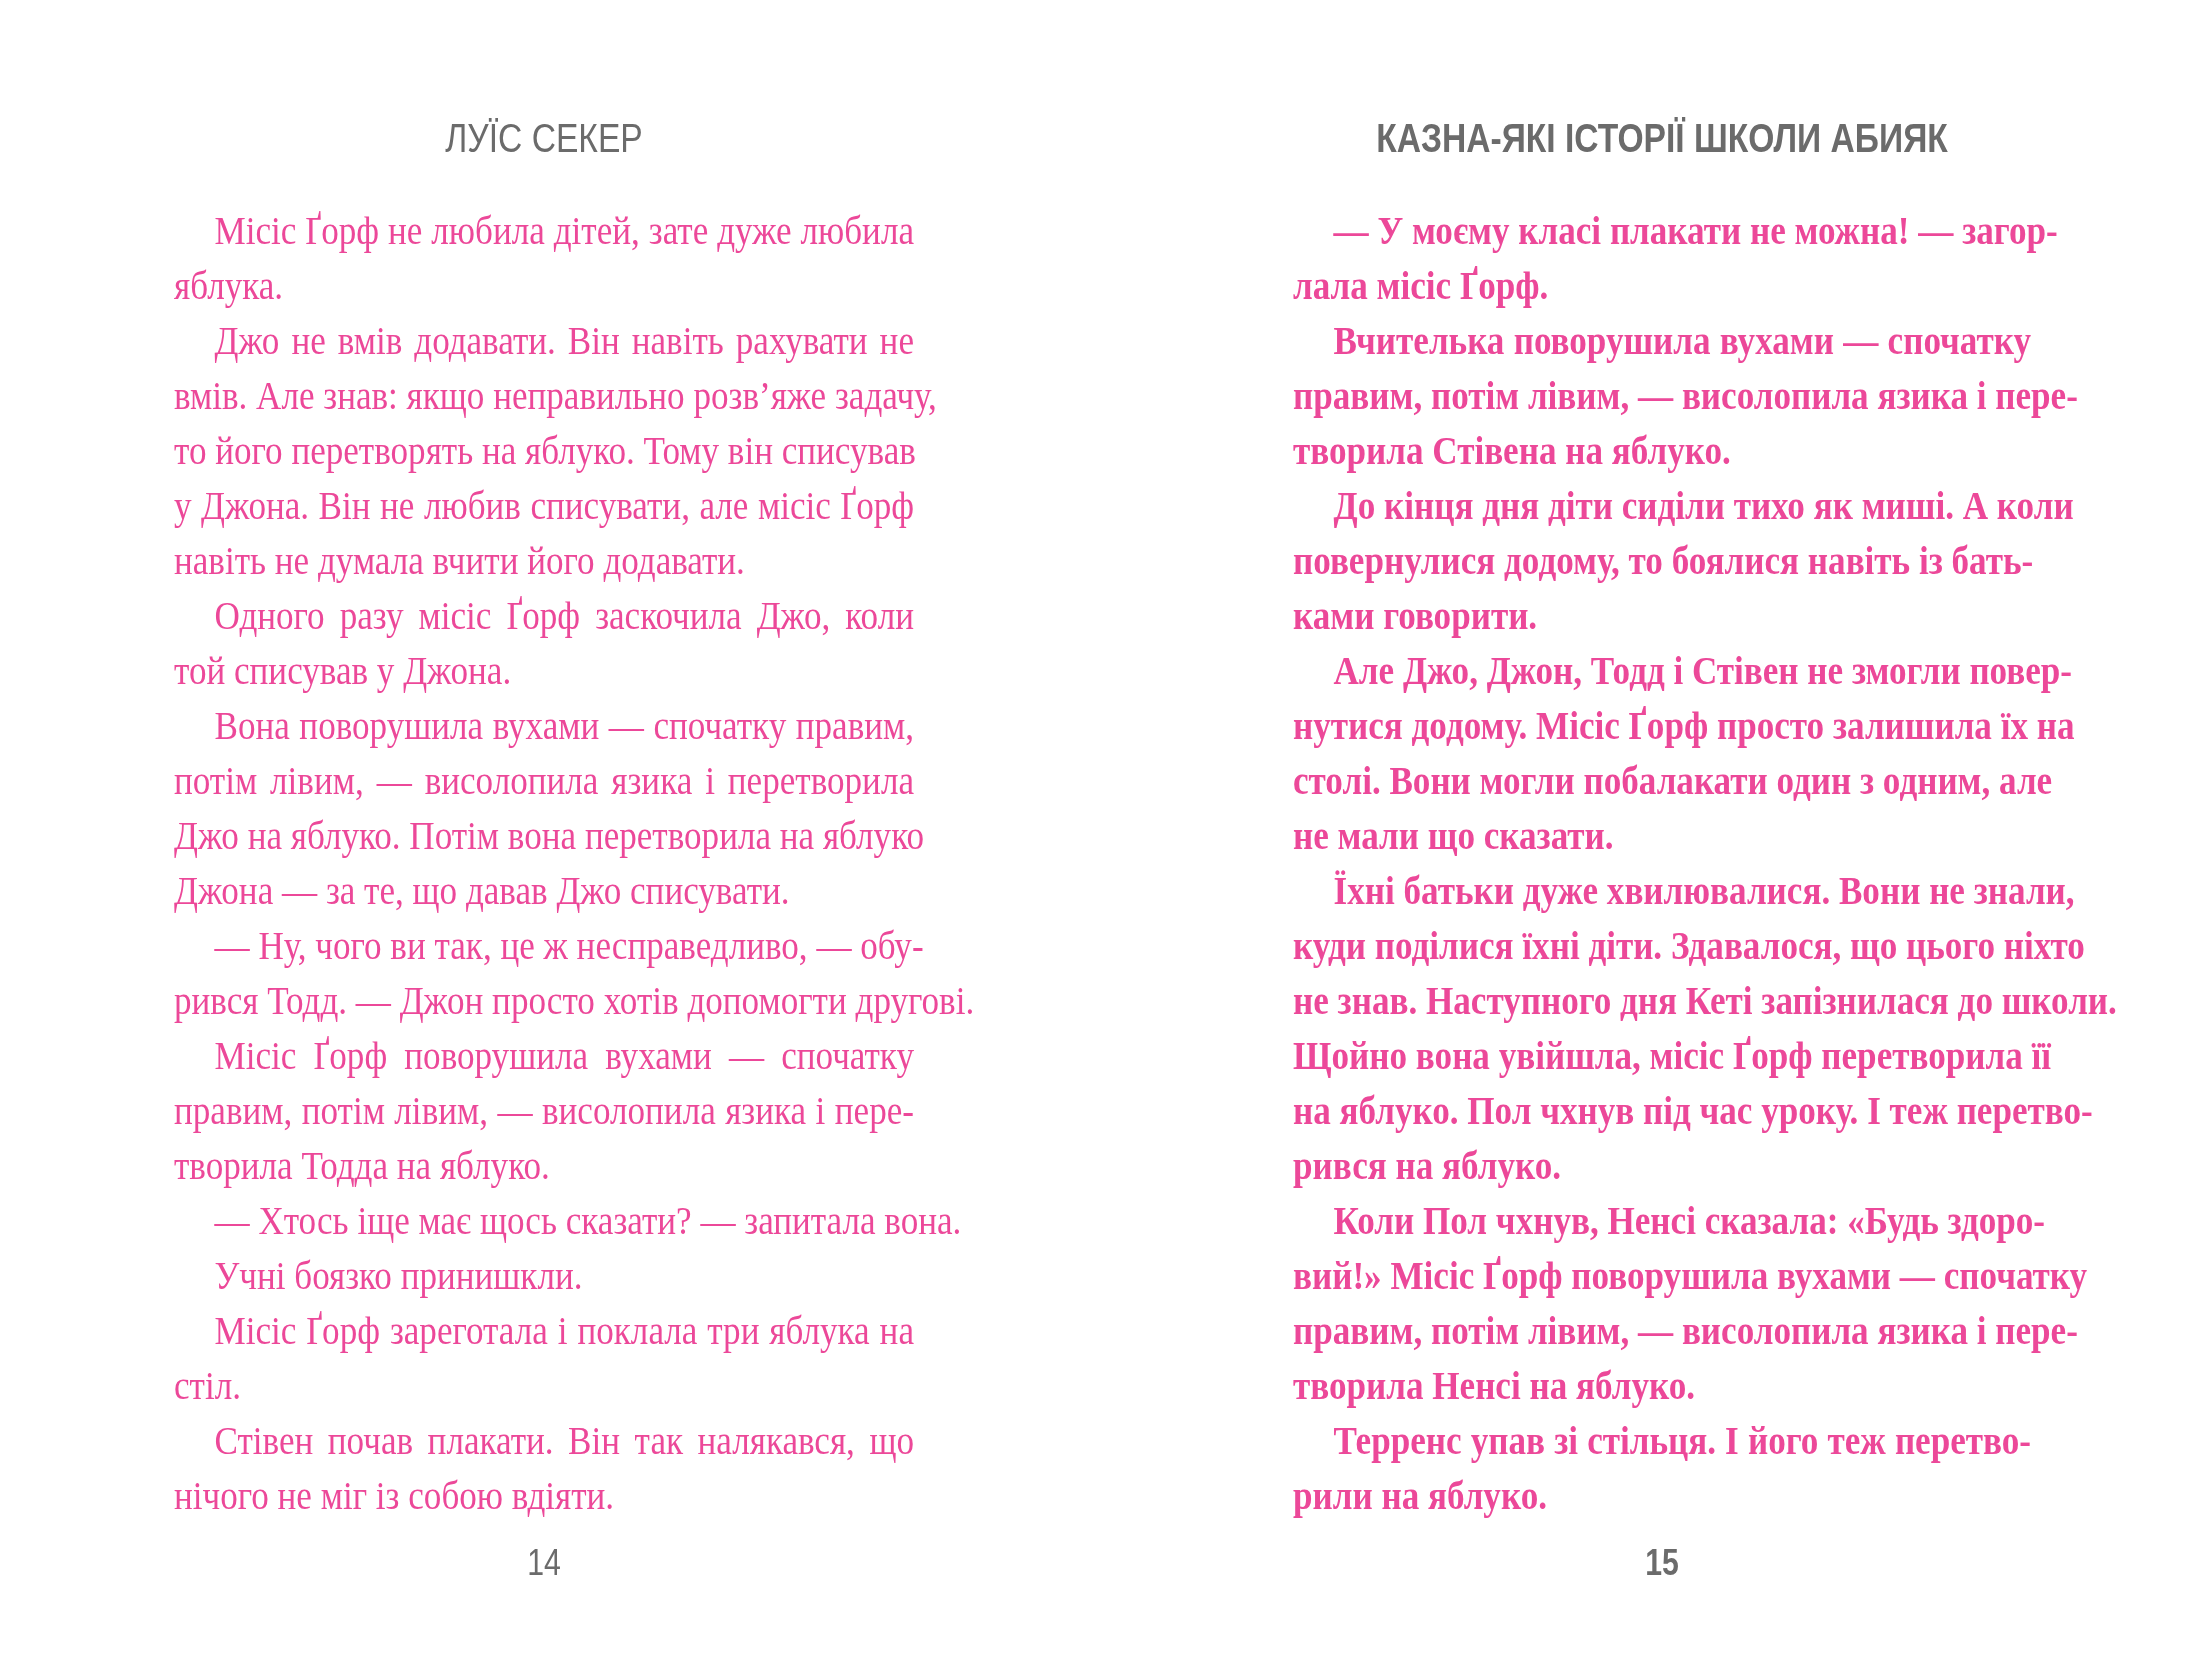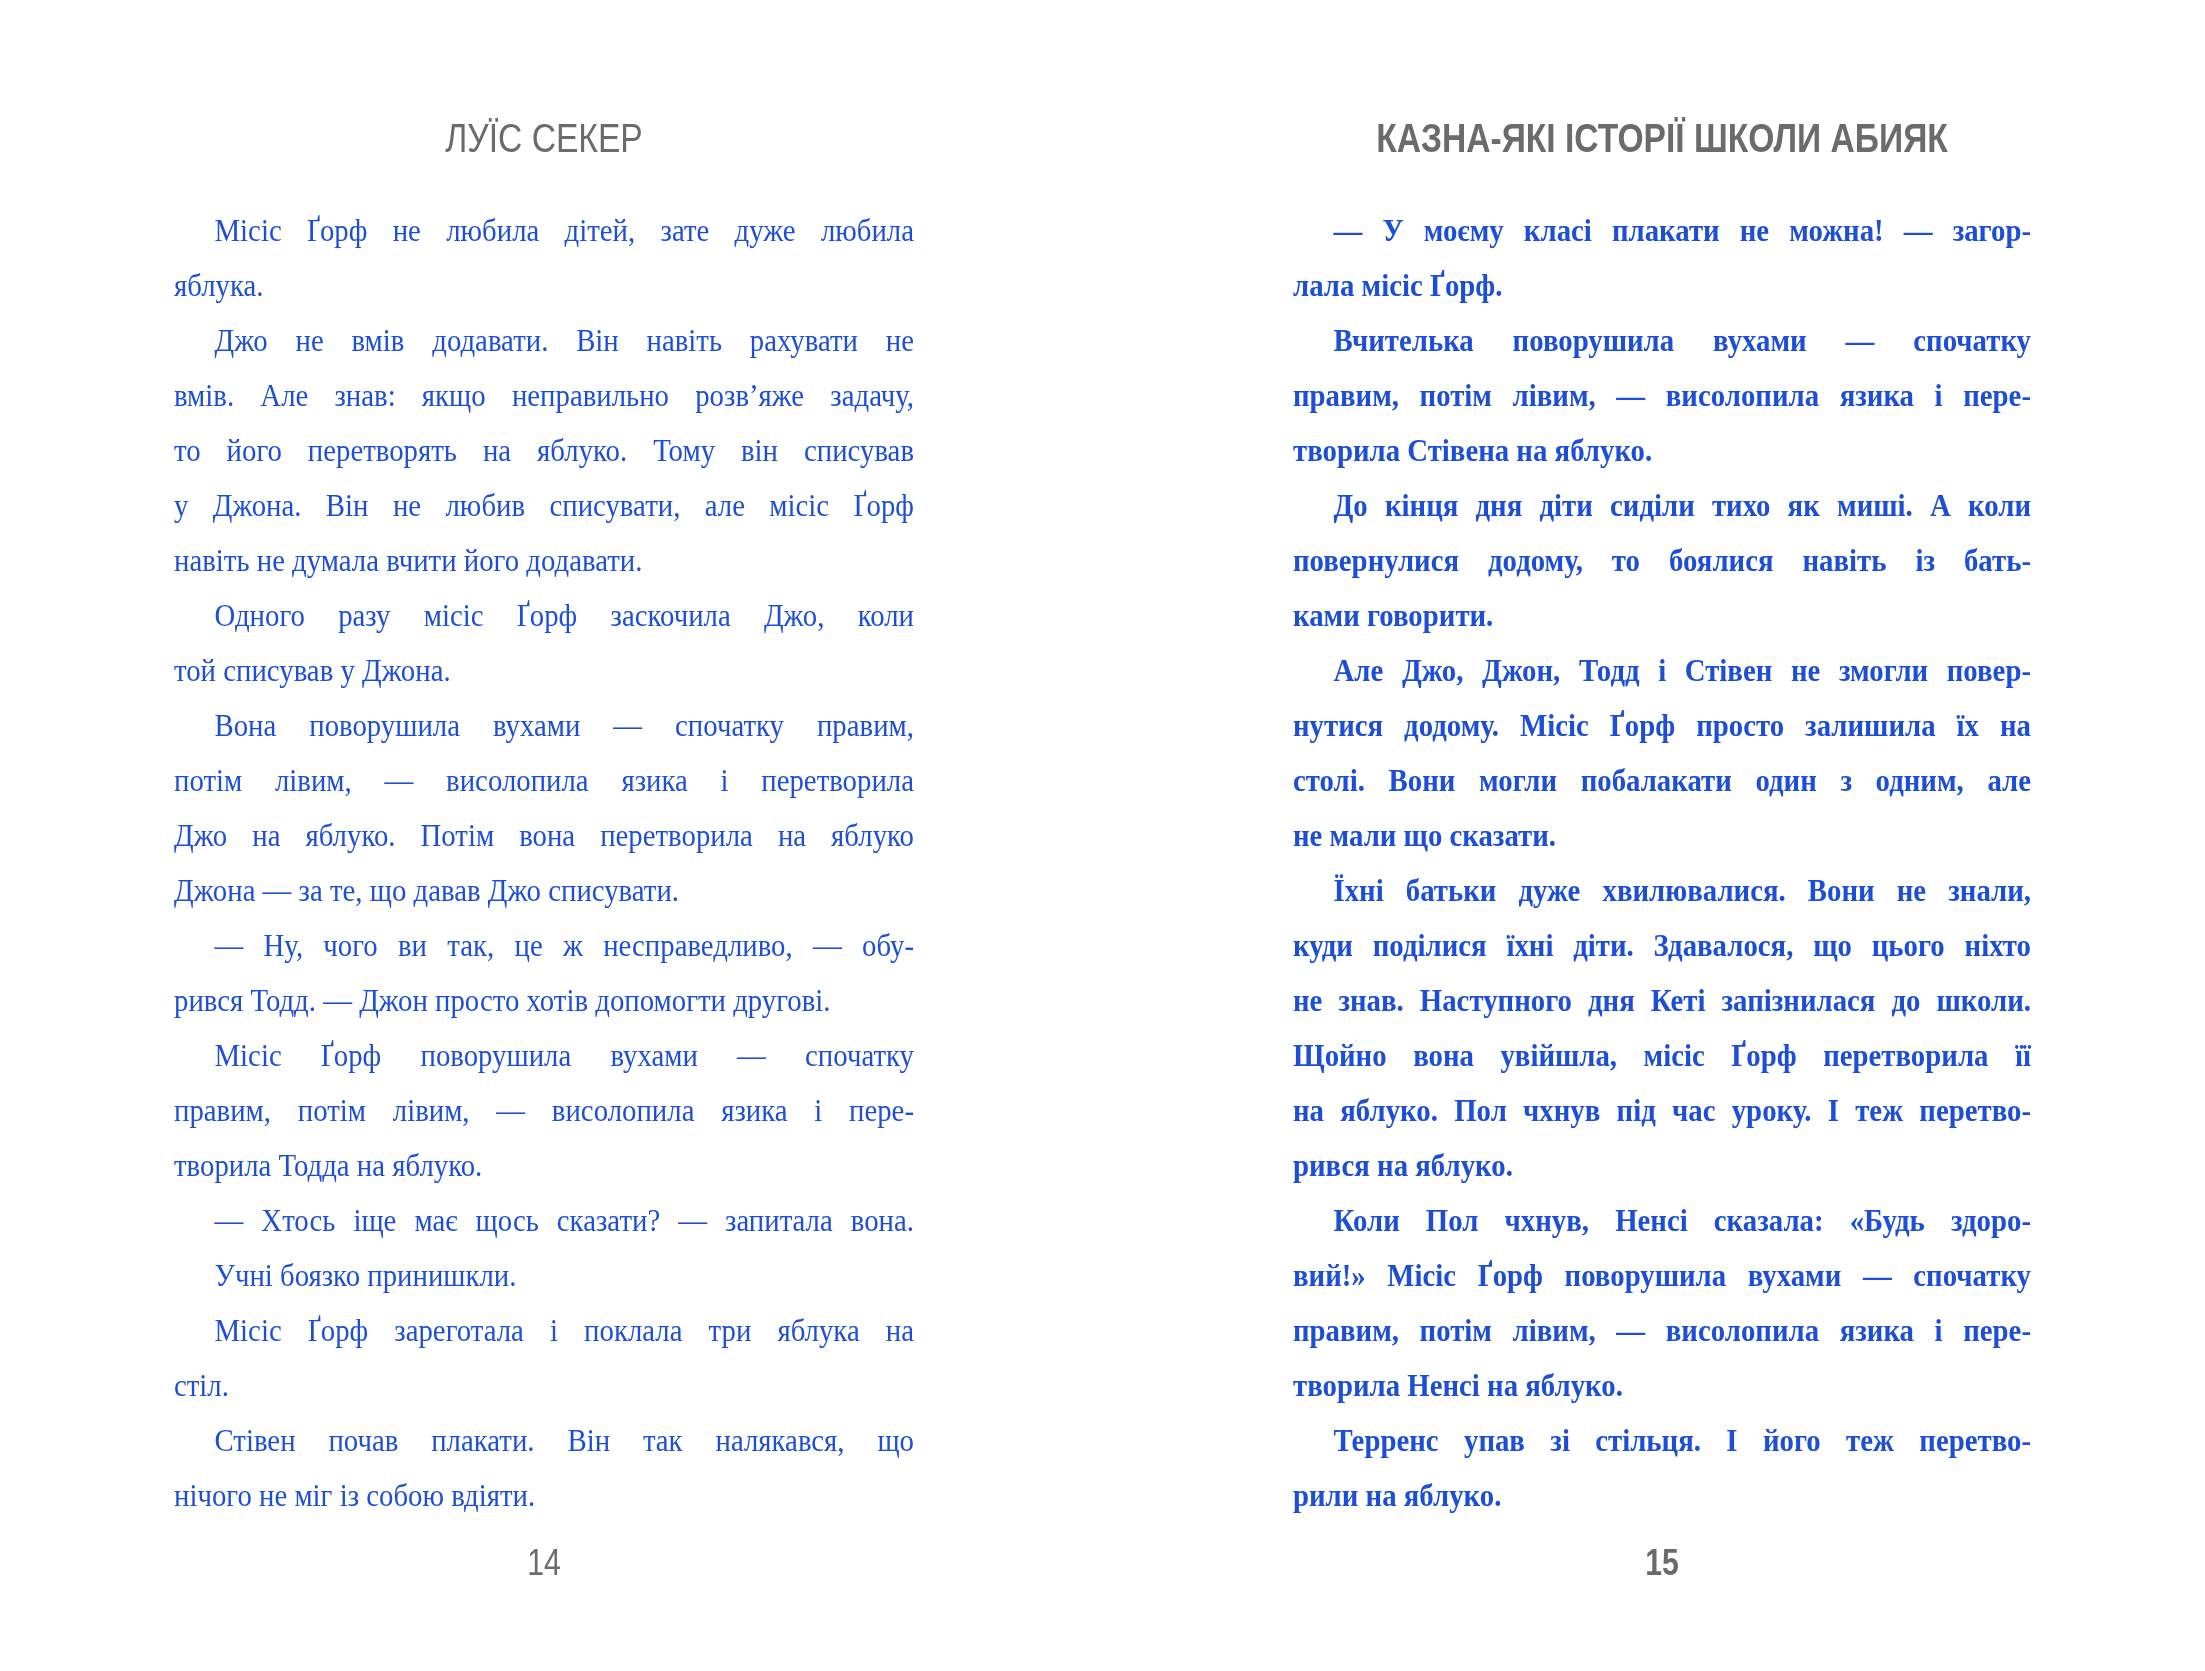--- a/index.html
+++ b/index.html
@@ -34,22 +34,22 @@
     letter-spacing: 0px;
     transform: scaleX(0.84);
     transform-origin: center;
   }
   .text-block {
     position: absolute;
     top: 203px;
     left: 0;
     width: 100%;
     font-family: "Liberation Serif", "DejaVu Serif", serif;
-    font-size: 32px;
-    color: #1d4ed8;
+    font-size: 39px;
+    color: #ec4899;
   }
   .line {
     height: 55px;
     line-height: 55px;
     white-space: nowrap;
     overflow: visible;
     text-align: justify;
     text-align-last: justify;
     transform: scaleX(0.9);
     transform-origin: left center;

